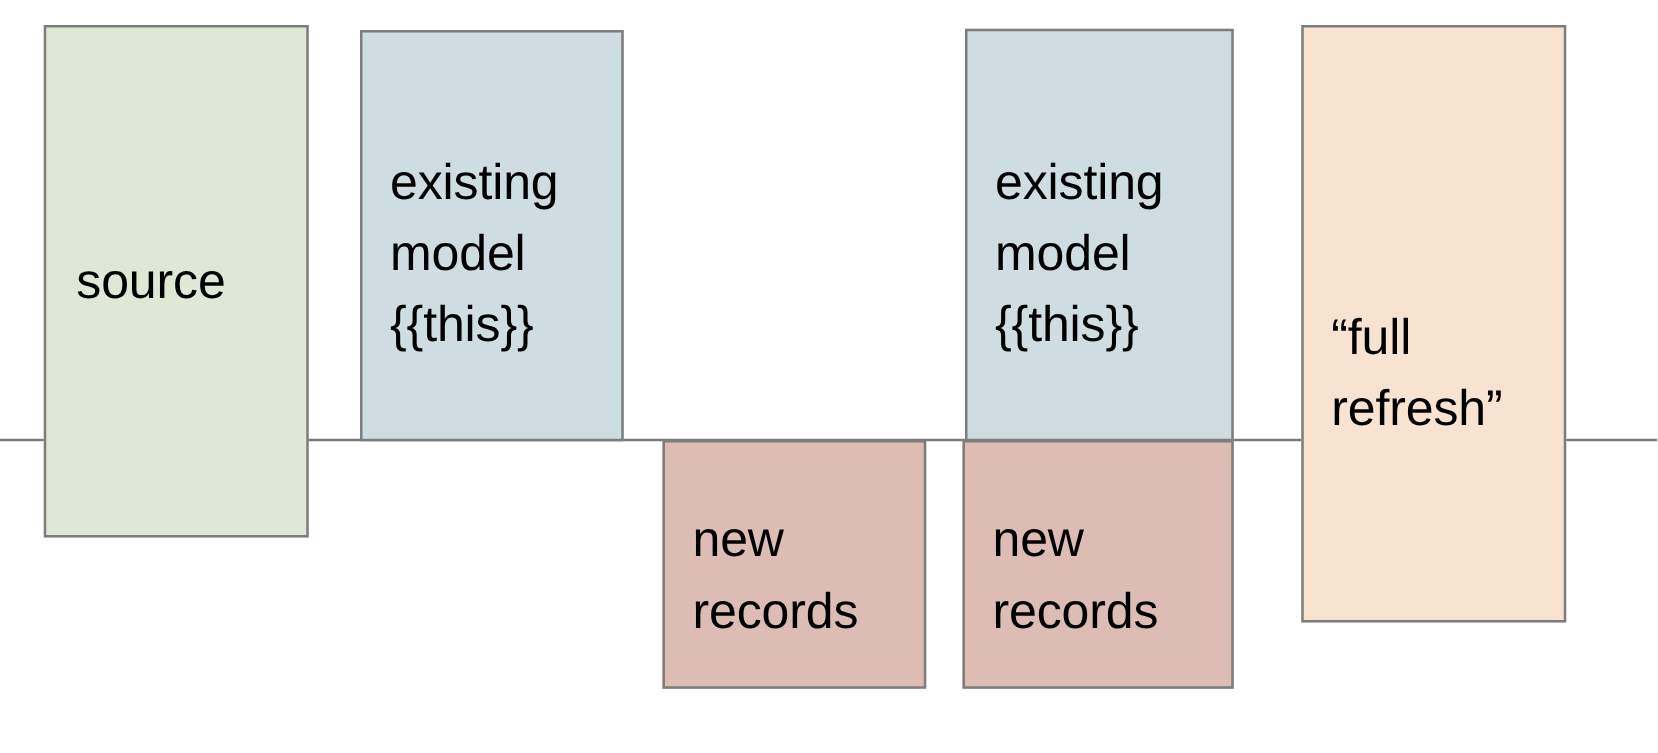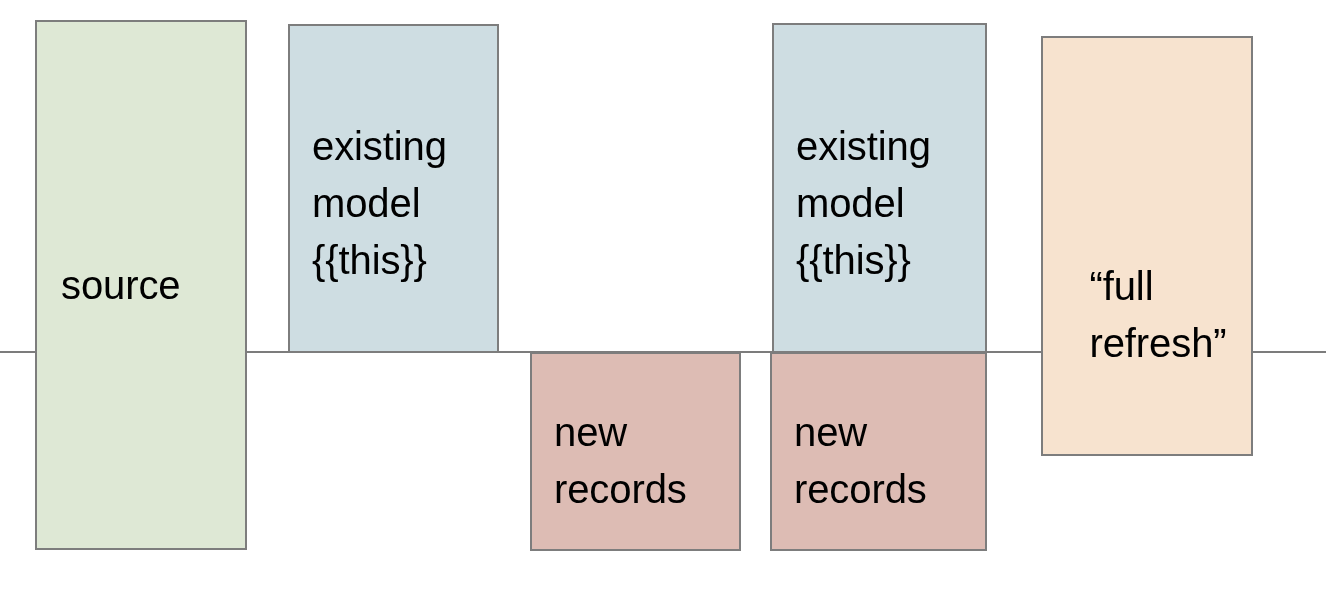--- a/index.html
+++ b/index.html
@@ -40,21 +40,21 @@
     padding-left: 22px;
     white-space: pre-line;
     letter-spacing: -0.1px;
   }
 
   
   .box-source {
     left: 35px;
     top: 20px;
     width: 212px;
-    height: 530px;
+    height: 410px;
     background: #dee8d5;
   }
   .box-source .label { padding-left: 24px; }
 
   .box-existing-1 {
     left: 288px;
     top: 24px;
     width: 211px;
     height: 329px;
     background: #cedde2;
@@ -87,26 +87,25 @@
     top: 352px;
     width: 217px;
     height: 199px;
     background: #ddbcb4;
     align-items: flex-start;
   }
   .box-new-2 .label { padding-top: 50px; }
 
   .box-full-refresh {
     left: 1041px;
-    top: 36px;
+    top: 20px;
     width: 212px;
-    height: 420px;
+    height: 478px;
     background: #f7e3cf;
     align-items: flex-start;
-    justify-content: center;
   }
   .box-full-refresh .label { padding-top: 220px; }
 </style>
 </head>
 <body>
 
 <div id="canvas">
 
   <div class="baseline" style="background: rgb(124, 124, 124);"></div>
 

